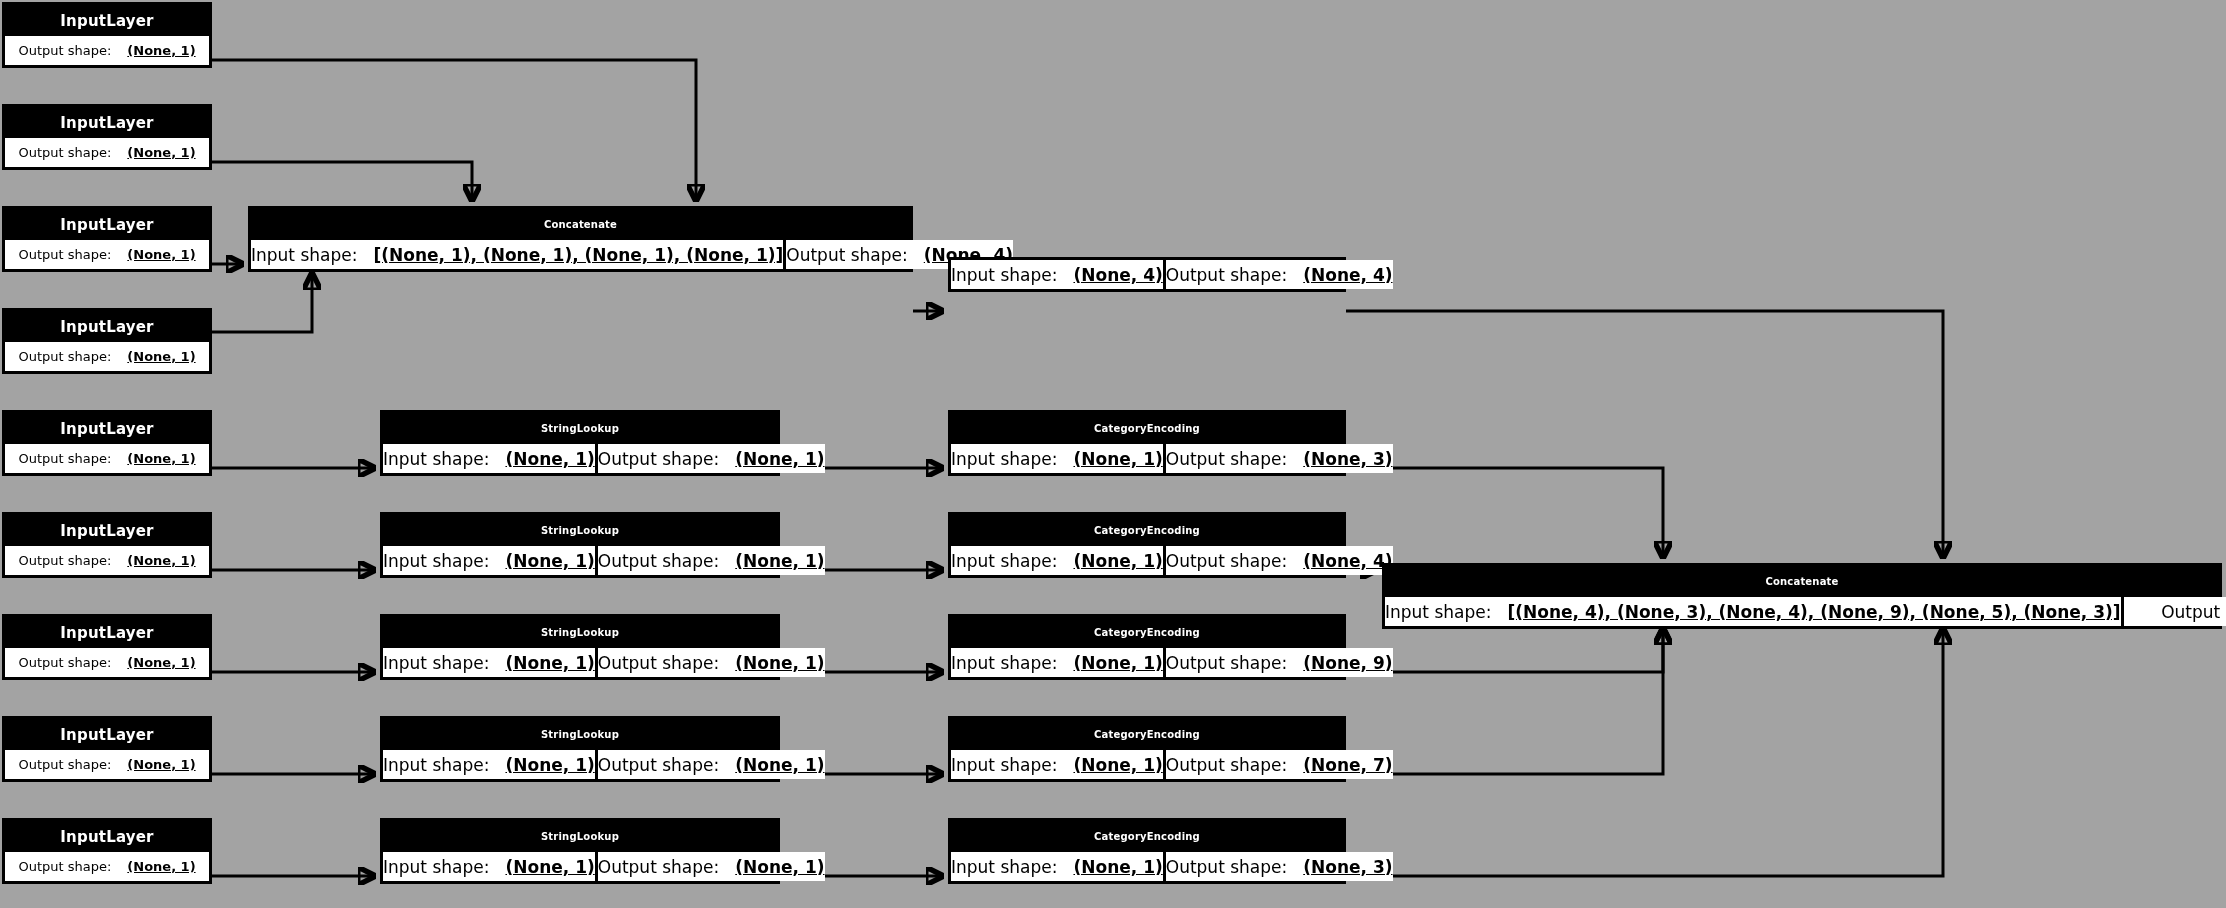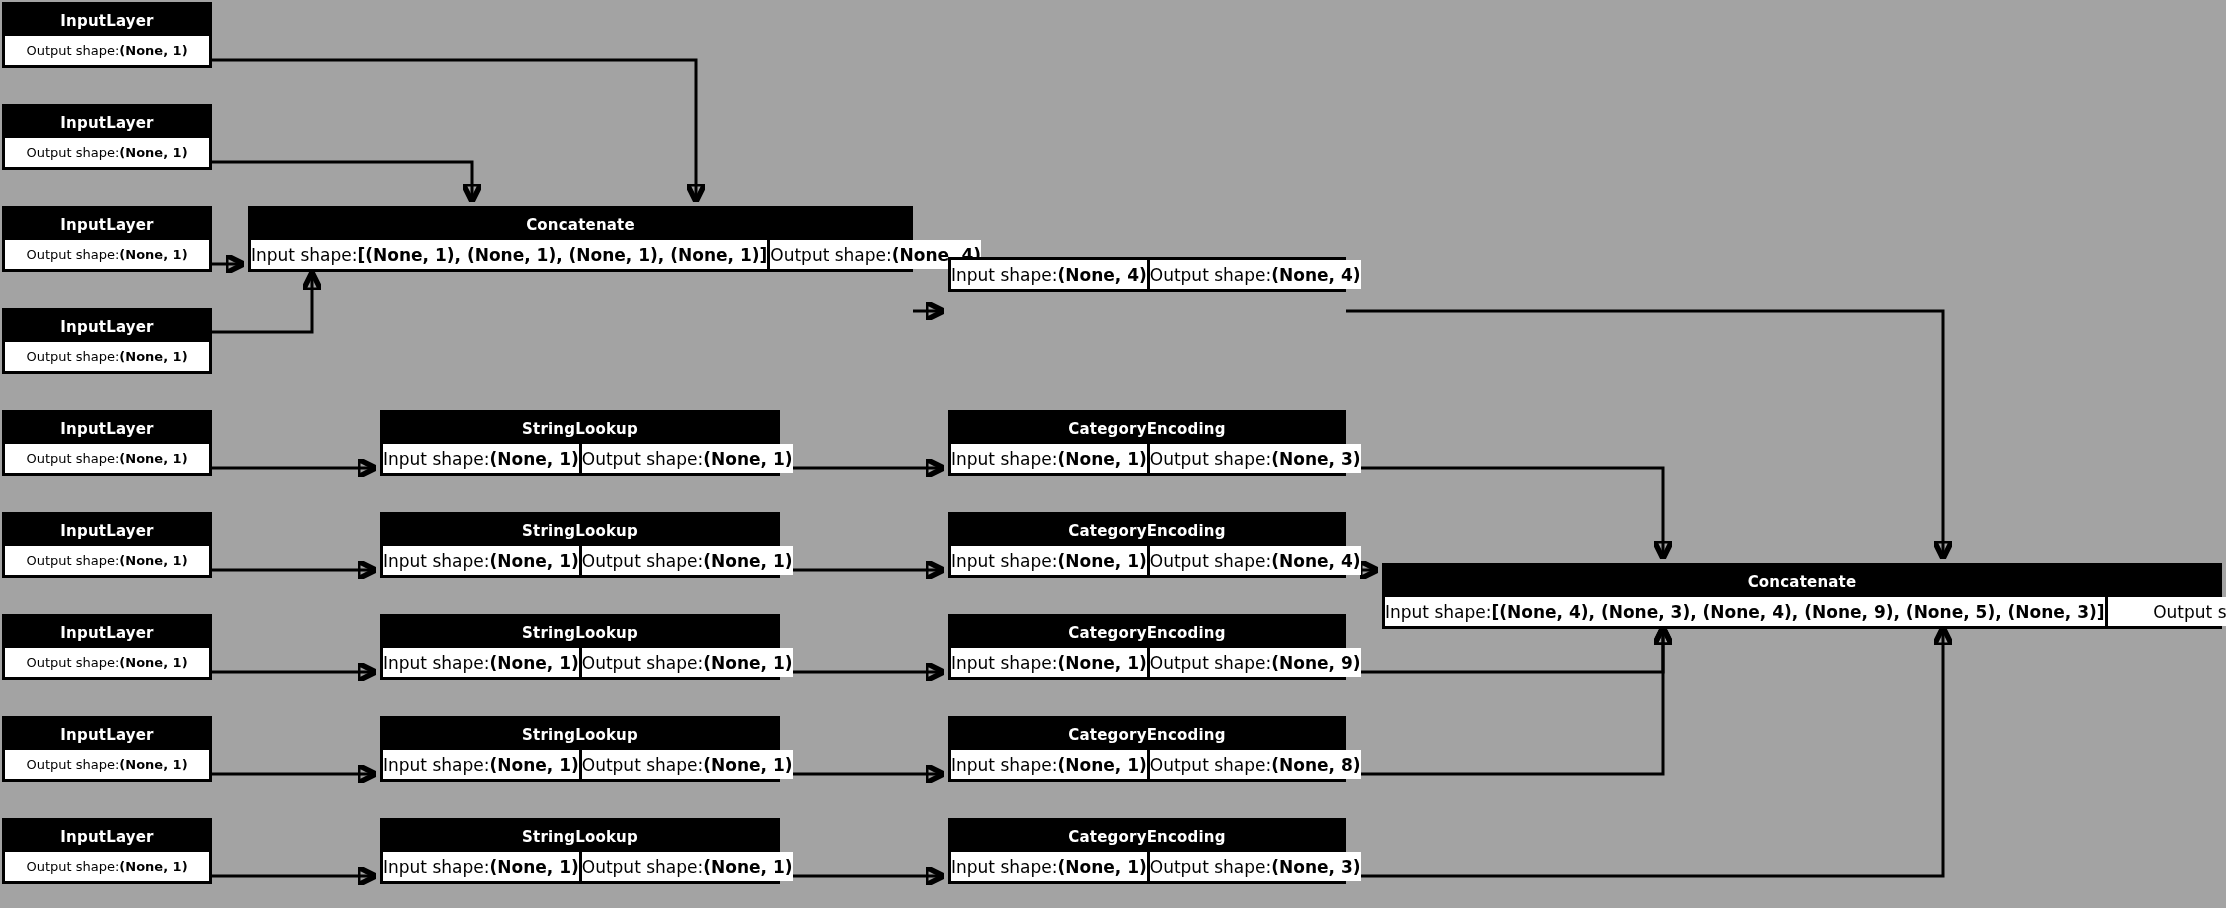--- a/index.html
+++ b/index.html
@@ -32,27 +32,27 @@
     flex:1 1 auto;
     box-sizing:border-box;
     display:flex;align-items:center;justify-content:center;
     color:#000000;
     background:#ffffff;
     white-space:nowrap;
     padding:0 0;
   }
   .cell + .cell{border-left:3px solid #000000;}
   .cell .lbl{font-weight:normal;}
-  .cell .val{font-weight:bold;margin-left:0;}
+  .cell .val{font-weight:bold;margin-left:16px;text-decoration:underline;}
   .node.two-cell .cell{flex:1 1 50%;}
 
   
   .n-input .node-title{height:31px;font-size:15px;}
   .n-input .node-body{height:29px;font-size:13px;}
-  .n-mid .node-title{height:31px;font-size:15px;text-align:right;}
+  .n-mid .node-title{height:31px;font-size:10px;text-align:right;}
   .n-mid .node-body{height:29px;font-size:17px;}
 
   svg.edges{position:absolute;left:0;top:0;width:2226px;height:908px;pointer-events:none;}
   svg.edges path,svg.edges line{stroke:#000000;stroke-width:3;fill:none;}
 </style>
 </head>
 <body>
 
 <div id="canvas">
 
@@ -329,21 +329,21 @@
 
   <div class="node n-mid two-cell" style="left:948px;top:716px;width:398px;">
     <div class="node-title">CategoryEncoding</div>
     <div class="node-body">
       <div class="cell">
         <span class="lbl">Input shape:</span>
         <span class="val">(None, 1)</span>
       </div>
       <div class="cell">
         <span class="lbl">Output shape:</span>
-        <span class="val">(None, 8)</span>
+        <span class="val">(None, 7)</span>
       </div>
     </div>
   </div>
 
   <div class="node n-mid two-cell" style="left:948px;top:818px;width:398px;">
     <div class="node-title">CategoryEncoding</div>
     <div class="node-body">
       <div class="cell">
         <span class="lbl">Input shape:</span>
         <span class="val">(None, 1)</span>

